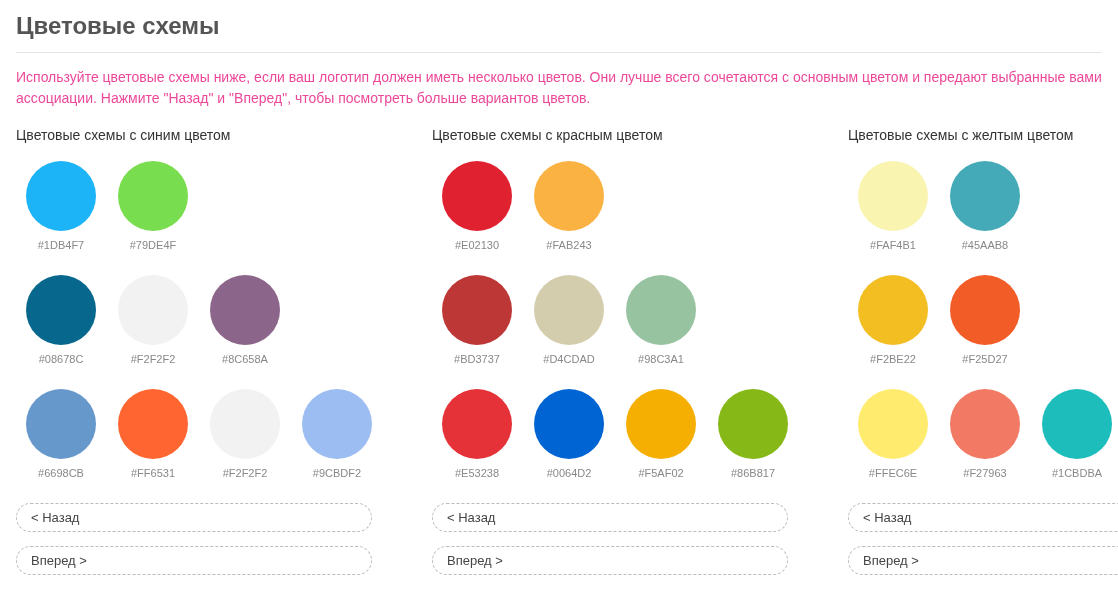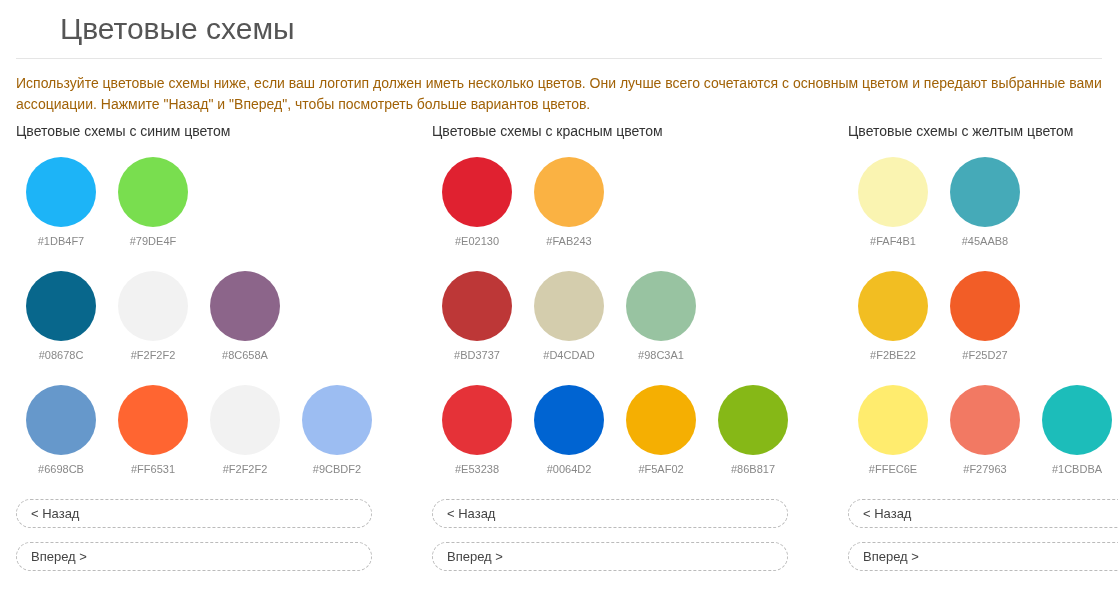--- a/index.html
+++ b/index.html
@@ -3,36 +3,35 @@
   <meta charset="utf-8">
   <style>
     * { margin: 0; padding: 0; box-sizing: border-box; }
     body {
       font-family: -apple-system, BlinkMacSystemFont, "Segoe UI", Helvetica, Arial, sans-serif;
       background: #fff;
       padding: 12px 16px;
       color: #333;
     }
     .page-title {
-      font-size: 30px;
-      font-weight: 400;
+      font-size: 24px;
+      font-weight: 700;
       color: #555;
       margin-bottom: 12px;
-      margin-left: 44px;
     }
     .divider {
       border: none;
       border-top: 1px solid #e5e5e5;
       margin-bottom: 14px;
     }
     .intro-text {
       font-size: 14px;
-      color: #a16207;
+      color: #ec4899;
       line-height: 1.5;
-      margin-bottom: 8px;
+      margin-bottom: 18px;
     }
     .columns {
       display: flex;
       gap: 60px;
     }
     .column {
       flex: 1;
     }
     .column-heading {
       font-size: 14px;

